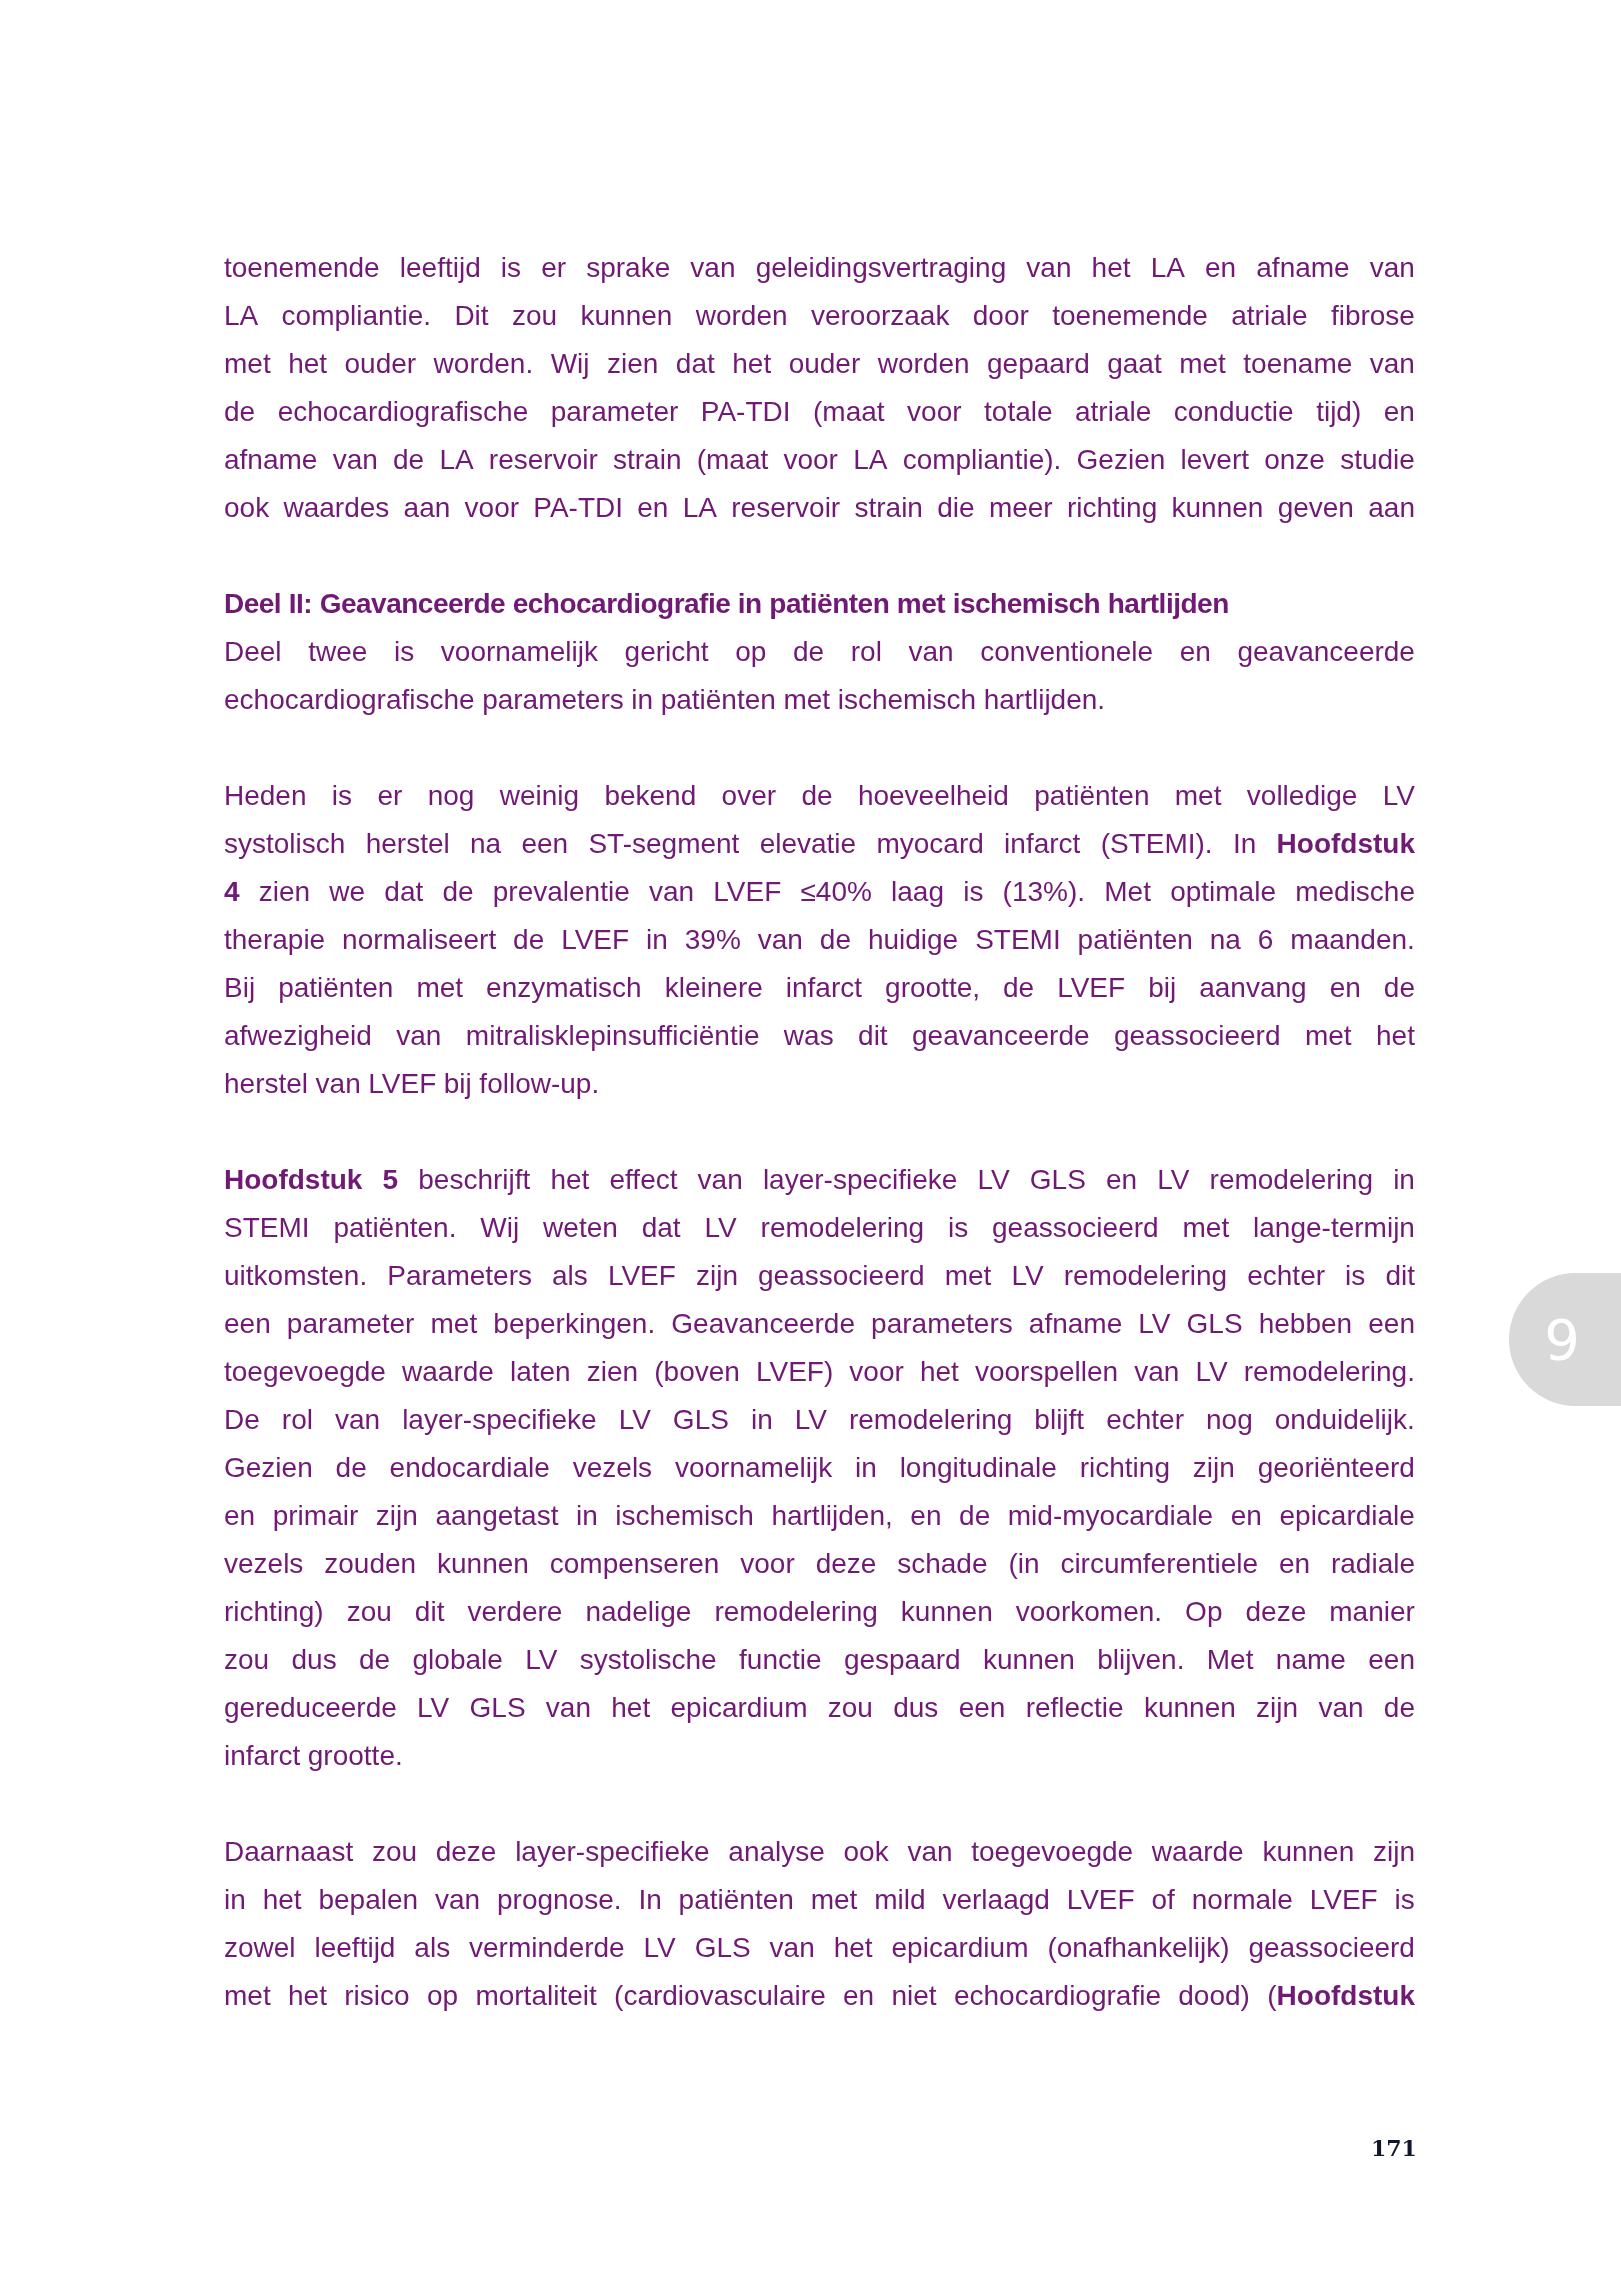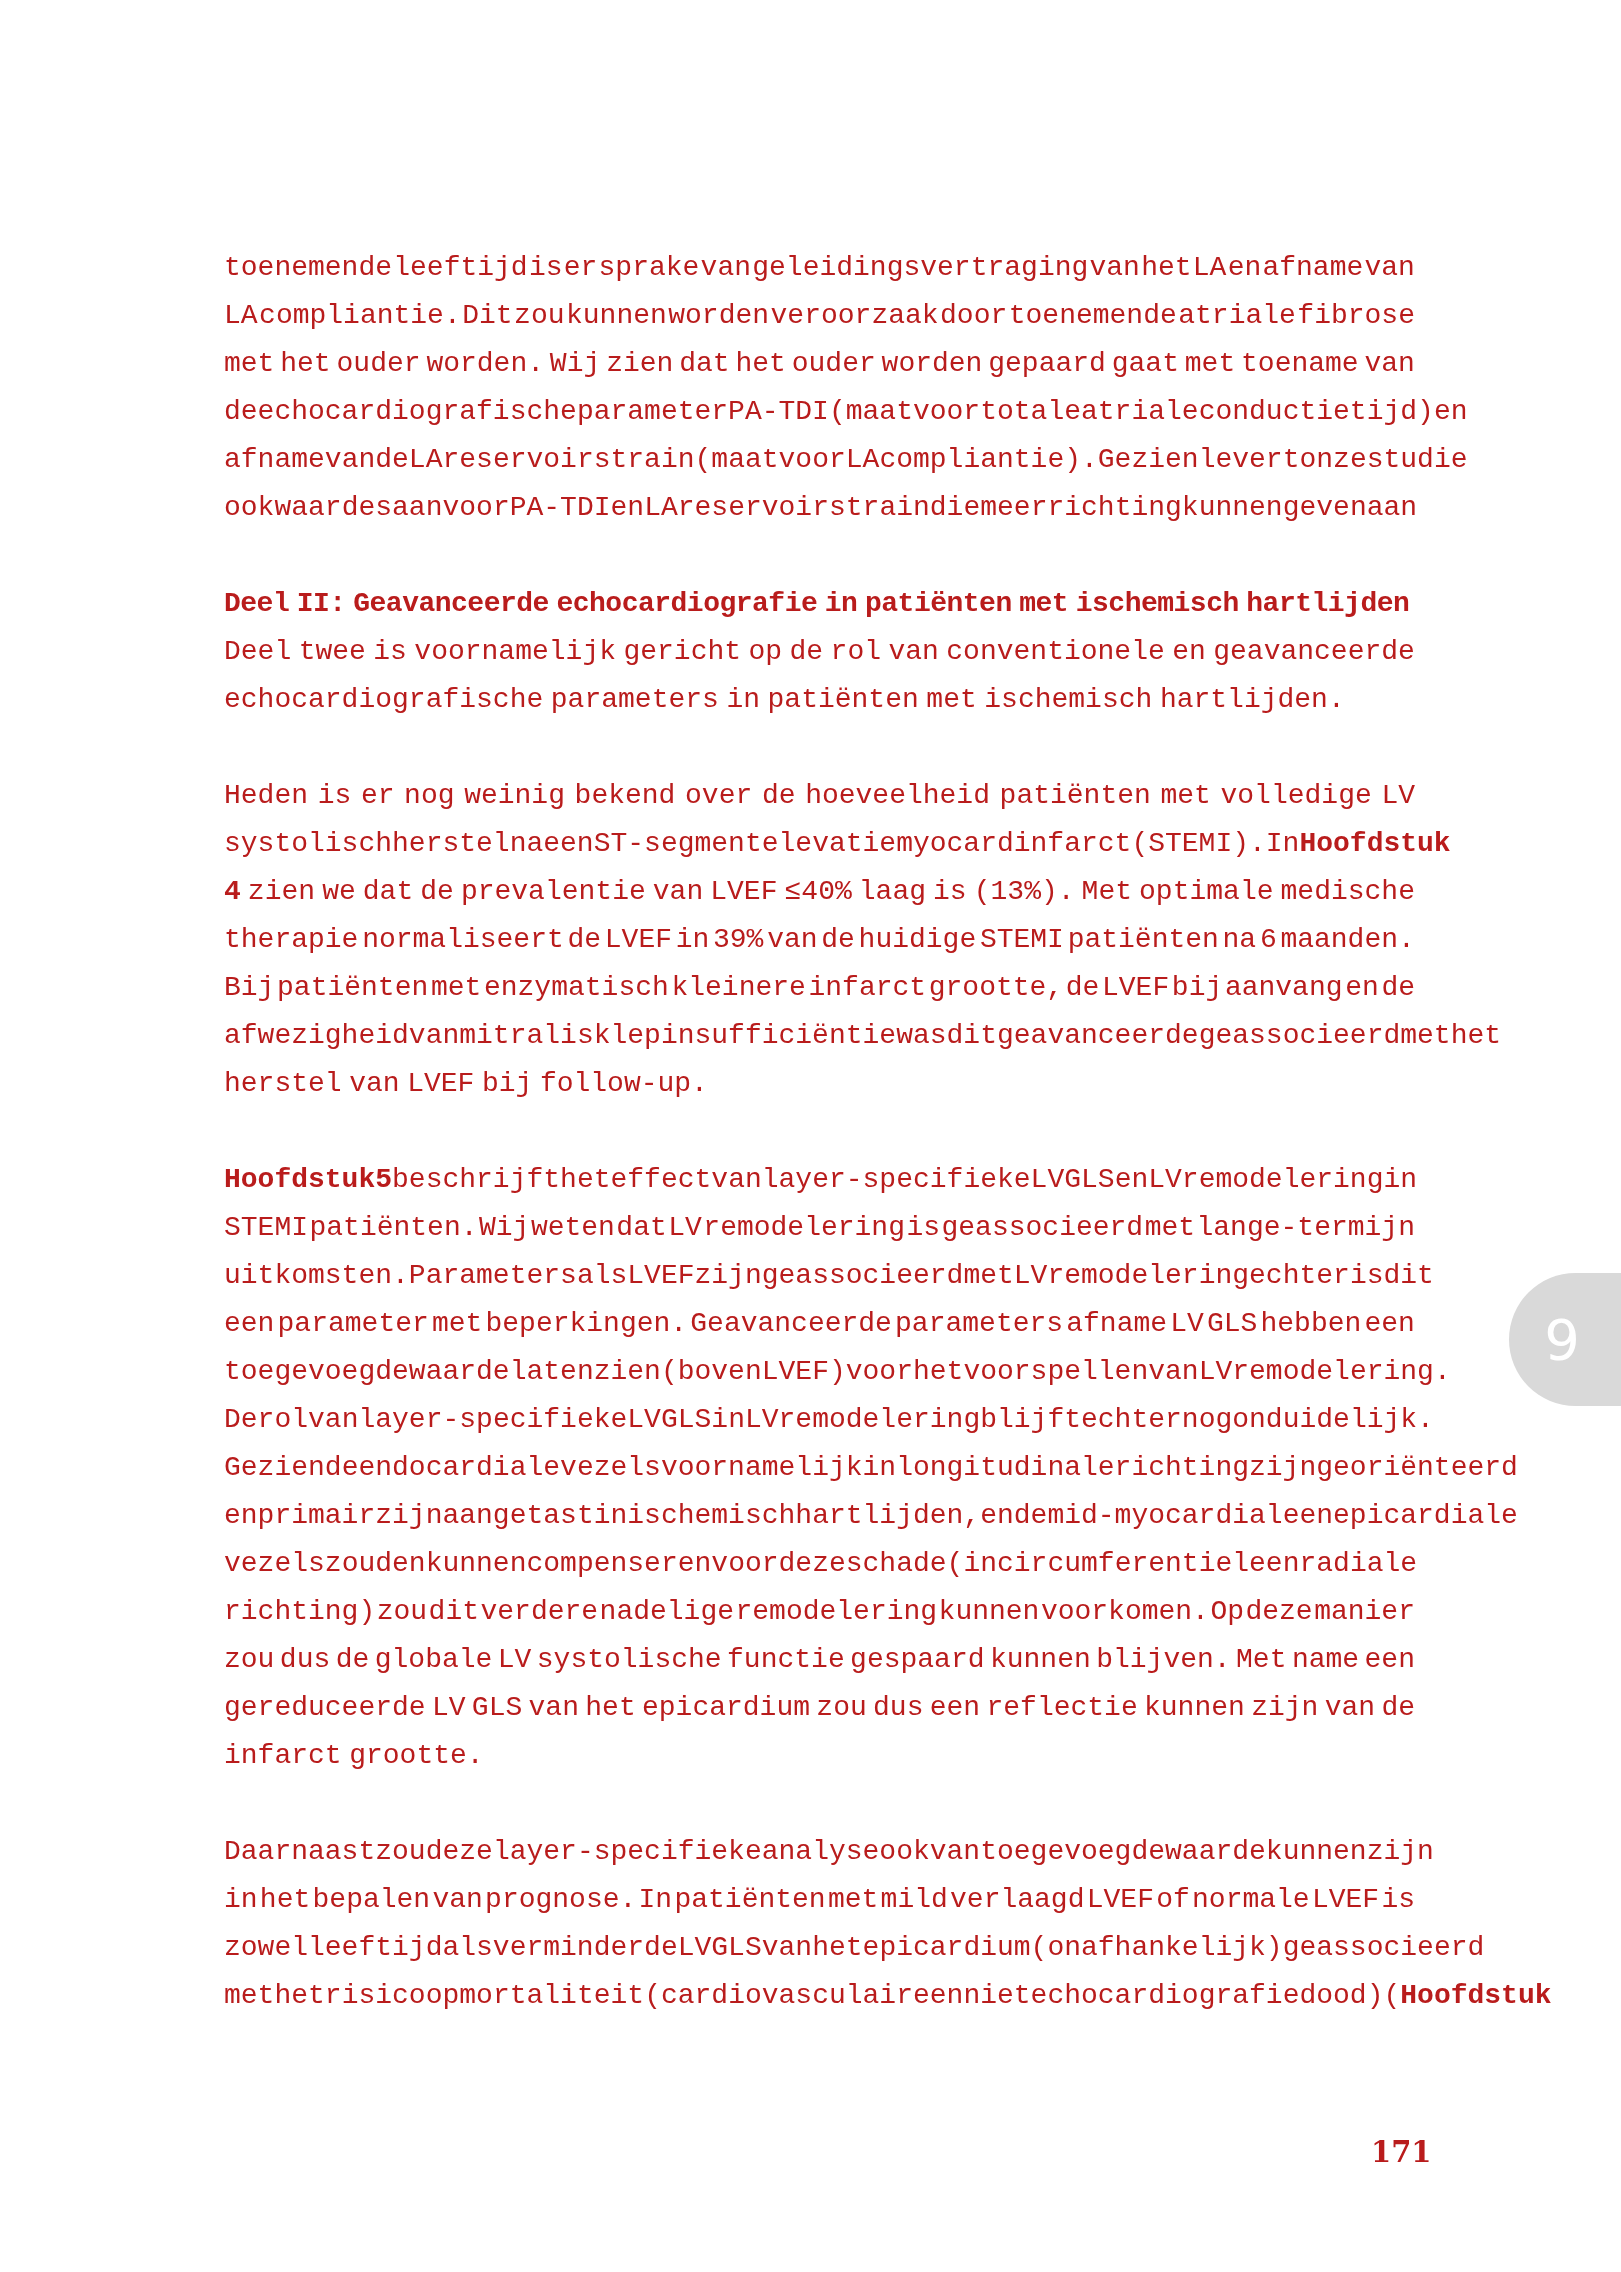--- a/index.html
+++ b/index.html
@@ -2,22 +2,22 @@
 <html style="font-size:12px"><head>
   <meta charset="utf-8">
   <style>
     html, body { margin: 0; padding: 0; background: #ffffff; }
     body { width: 1621px; height: 2273px; position: relative; overflow: hidden; }
     .page {
       position: absolute; left: 0; top: 0; width: 1621px; height: 2273px; background: #ffffff;
     }
     .column {
       position: absolute; left: 224px; top: 244px; width: 1191px;
-      font-family: Liberation Mono, monospace;
-      color: #b91c1c;
+      font-family: Liberation Sans, sans-serif;
+      color: #701a75;
     }
     .line {
       height: 48px; line-height: 48px;
       font-size: 28px;
       white-space: nowrap;
       overflow: visible;
       display: flex; justify-content: space-between;
     }
     .line.last { justify-content: flex-start; }
     .line.last .w { margin-right: 0.27em; }
@@ -28,21 +28,21 @@
       position: absolute; left: 1509px; top: 1273px; width: 167px; height: 133px;
       background: #d9d9d9; border-radius: 67px 0 0 67px;
     }
     .chapter-num {
       position: absolute; left: 0; top: 0; width: 106px; height: 133px;
       display: flex; align-items: center; justify-content: center;
       font-family: "DejaVu Sans", sans-serif; font-size: 56px; color: #ffffff;
     }
     .page-number {
       position: absolute; left: 1371px; top: 2135px; width: 45px; text-align: center;
-      font-family: "DejaVu Serif", serif; font-size: 29px; font-weight: bold; color: #b91c1c;
+      font-family: "DejaVu Serif", serif; font-size: 22px; font-weight: bold; color: #0f172a;
     }
   </style>
 </head>
 <body>
 
 <div class="page">
   <div class="column" id="column">
       <div>
         <div class="line">
           <span class="w">toenemende</span>

